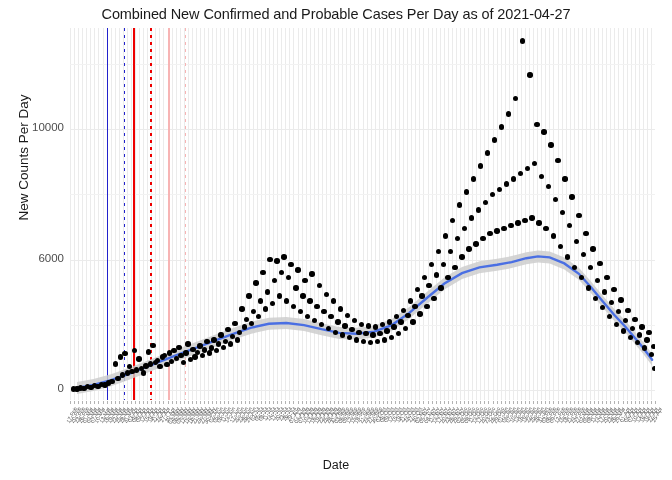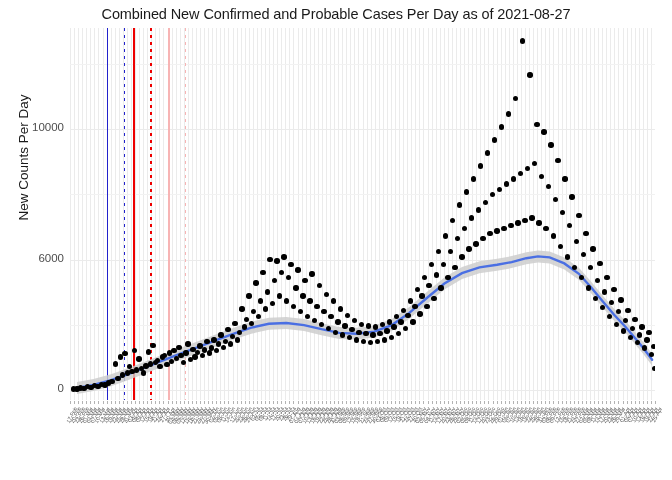--- a/index.html
+++ b/index.html
@@ -57,23 +57,24 @@
     transform-origin:left top;
     transform:rotate(-62deg) translate(-100%,0);
   }
   .tickmark{position:absolute;top:0;width:1px;height:3px;background:#b3b3b3;}
 </style>
 </head>
 <body>
 
 <div id="chart-root">
 
-  <div class="chart-title">Combined New Confirmed and Probable Cases Per Day as of 2021-08-27</div>
+  <div class="chart-title">Combined New Confirmed and Probable Cases Per Day as of 2021-04-27</div>
 
   <div class="ylab">New Counts Per Day</div>
+  <div class="xlab">Date</div>
 
   <div id="ytick-wrap">
       <div class="ytick" style="top: 381.594px;">0</div>
       <div class="ytick" style="top: 251.524px;">6000</div>
       <div class="ytick" style="top: 121.455px;">10000</div>
     </div>
 
   <div id="plot">
     <div id="grid-layer">
         <div class="vgrid" style="left: 0px;"></div>

